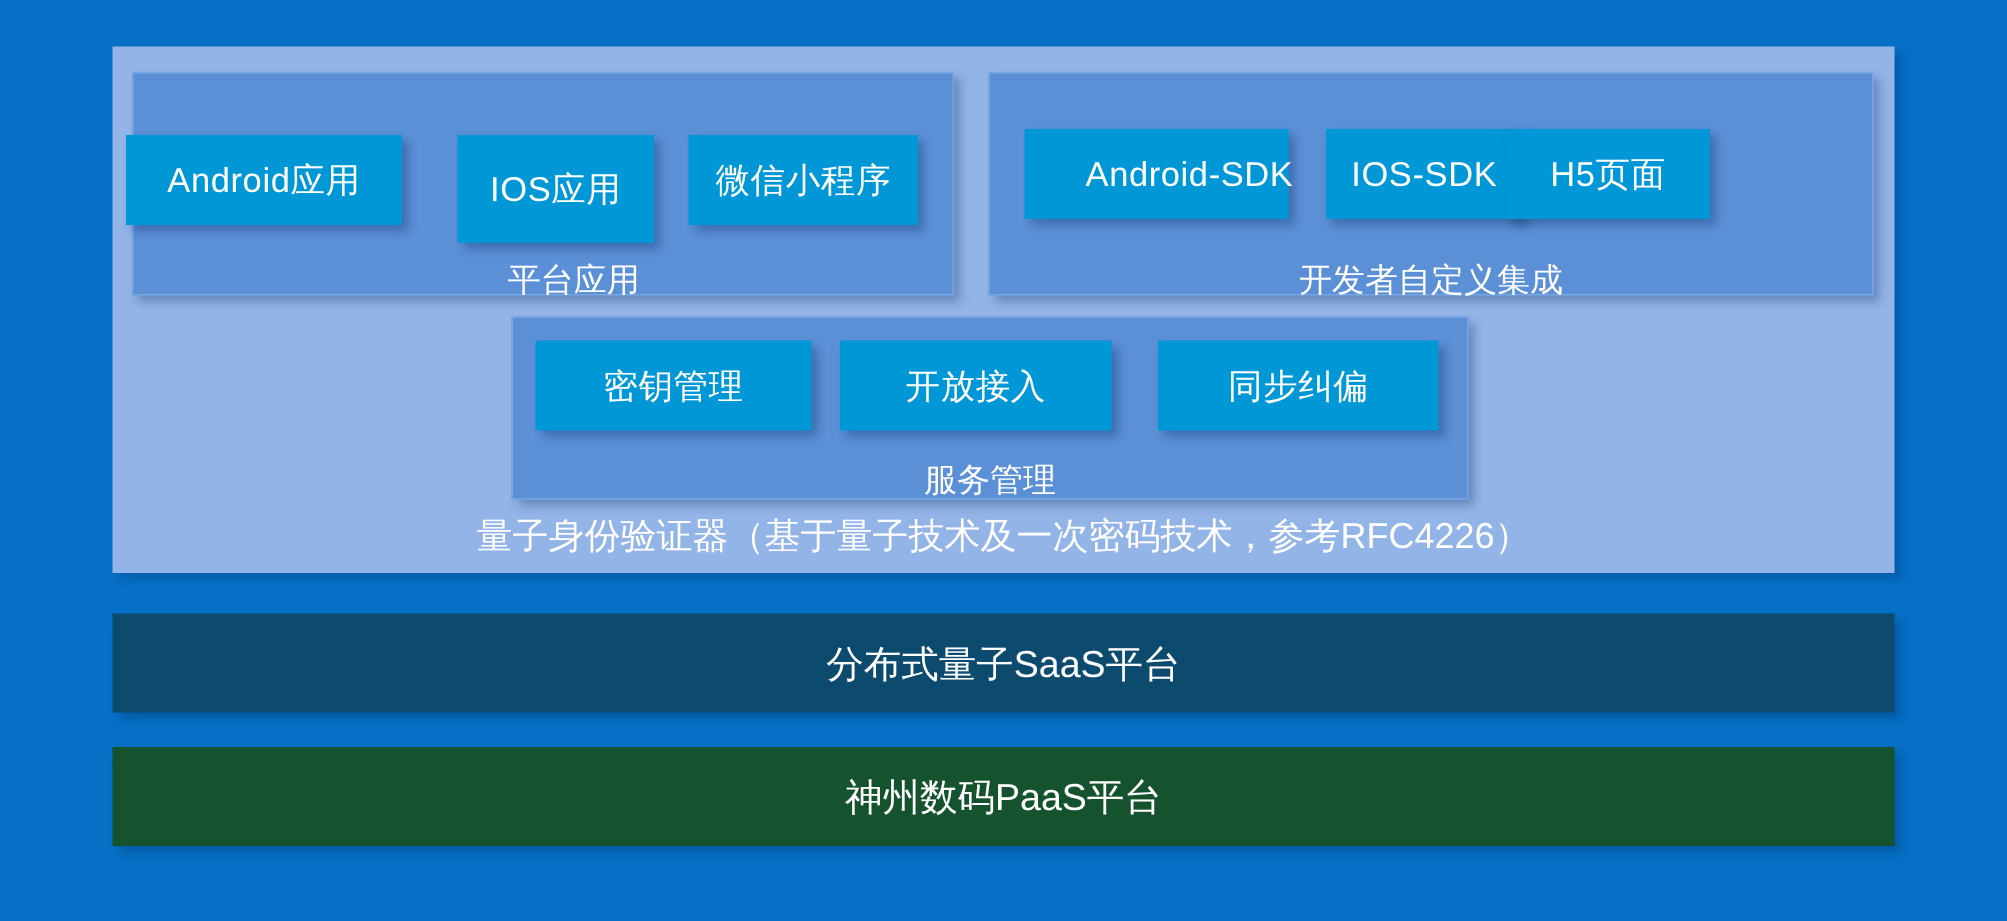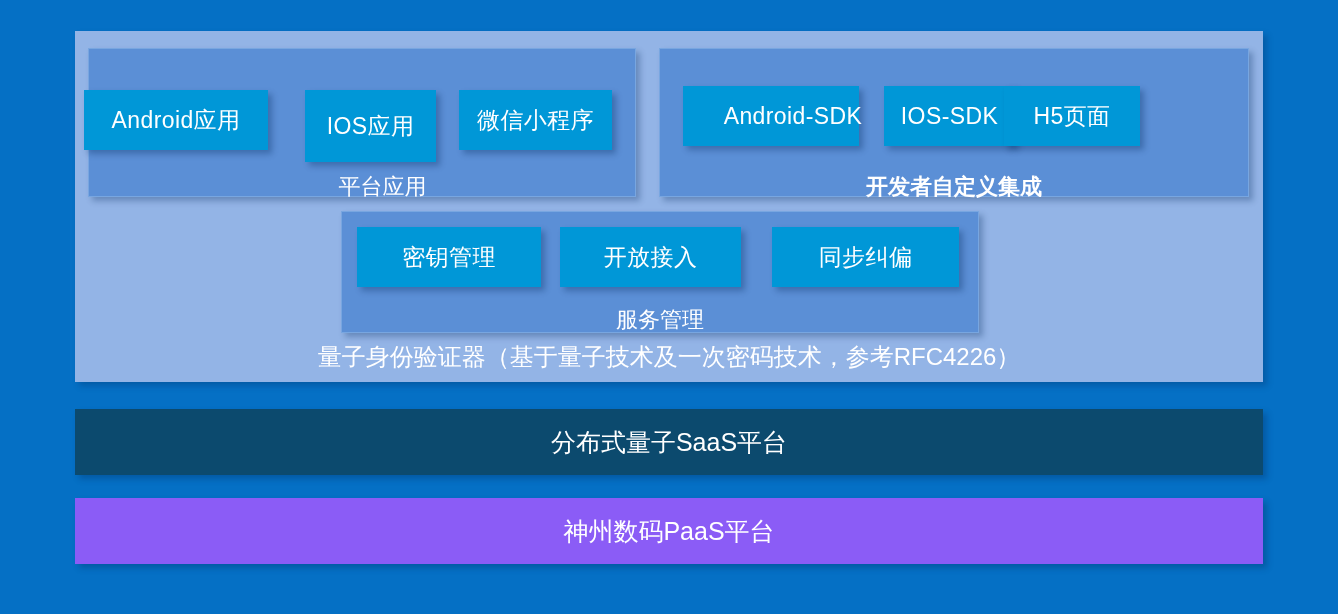--- a/index.html
+++ b/index.html
@@ -82,21 +82,21 @@
   #box-sync-correct { left: 772px; top: 227px; width: 187px; height: 60px; }
 
   
   .group-caption {
     color: #ffffff;
     font-size: 22px;
     text-align: center;
     white-space: nowrap;
   }
   #caption-platform-apps   { left: 88px;  top: 172px; width: 548px; padding-left: 41px; }
-  #caption-dev-integration { left: 659px; top: 172px; width: 590px; font-weight: bold; }
+  #caption-dev-integration { left: 659px; top: 172px; width: 590px; }
   #caption-service-mgmt    { left: 341px; top: 305px; width: 638px; }
 
   
   #caption-quantum-validator {
     left: 75px;
     top: 341px;
     width: 1188px;
     color: #ffffff;
     font-size: 24px;
     text-align: center;
@@ -110,21 +110,21 @@
     height: 66px;
     color: #ffffff;
     display: flex;
     align-items: center;
     justify-content: center;
     font-size: 25px;
     white-space: nowrap;
     box-shadow: 4px 4px 6px rgba(0, 40, 90, 0.30);
   }
   #bar-saas { top: 409px; background: #0c4a6e; }
-  #bar-paas { top: 498px; background: #8b5cf6; }
+  #bar-paas { top: 498px; background: #14532d; }
 </style>
 </head>
 <body>
 
 <div class="abs" id="outer-card"></div>
 
 <div class="abs group-panel" id="group-platform-apps"></div>
 
 <div class="abs leaf-box" id="box-android-app">Android应用</div>
 <div class="abs leaf-box" id="box-ios-app">IOS应用</div>

